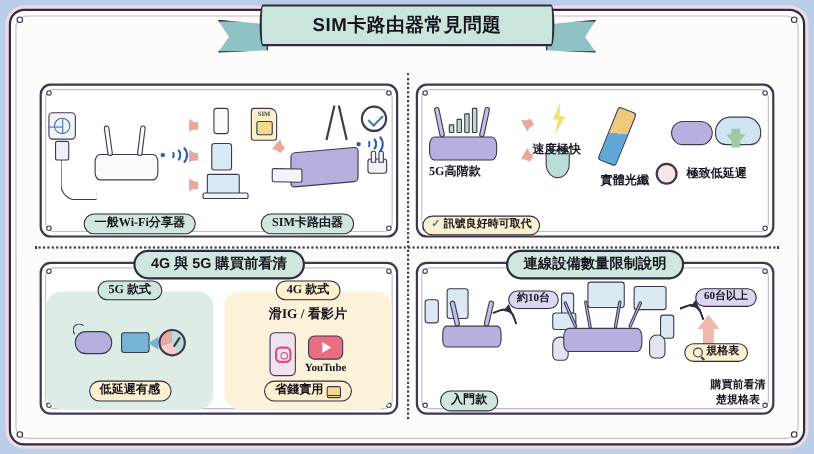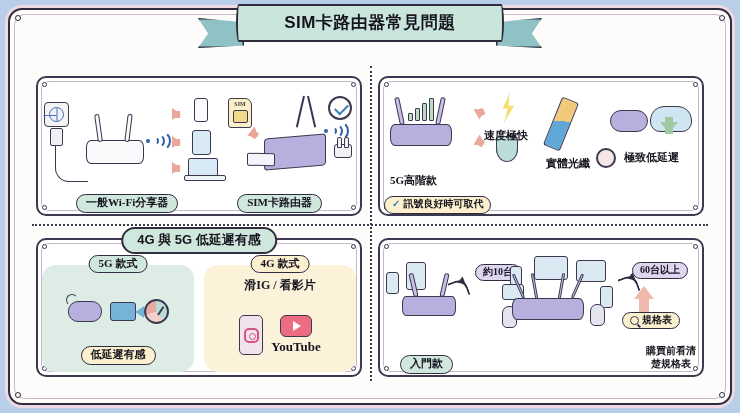--- a/index.html
+++ b/index.html
@@ -409,21 +409,21 @@
     content: ""; position: absolute; left: -4px; top: -16px;
     width: 8px; height: 17px; background: #9fc8a3;
   }
   .stopwatch {
     position: absolute; left: 212px; top: 56px;
     width: 20px; height: 20px;
     border: 2px solid #3b3850; border-radius: 50%;
     background: #f6e6e6;
   }
   .p2-cap-speed  { position: absolute; left: 100px; top: 36px; }
-  .p2-cap-5g     { position: absolute; left: 6px;   top: 81px; }
+  .p2-cap-5g     { position: absolute; left: 6px;   top: 56px; }
   .p2-cap-fiber  { position: absolute; left: 162px; top: 64px; }
   .p2-cap-lat    { position: absolute; left: 240px; top: 58px; }
   .p2-foot {
     position: absolute; left: 0; right: 0; bottom: -3px;
     display: flex; justify-content: space-between; gap: 5px;
   }
 
   
   .p3-cards {
     position: absolute; inset: 0;
@@ -502,21 +502,21 @@
     background: #ec6d82; border: 1.8px solid #3b3850; border-radius: 6px;
     display: flex; align-items: center; justify-content: center;
   }
   .yt::after {
     content: ""; width: 0; height: 0;
     border-left: 8px solid #fff;
     border-top: 5px solid transparent;
     border-bottom: 5px solid transparent;
     margin-left: 2px;
   }
-  .yt-text { font-size: 13px; font-weight: bold; color: #16151f; }
+  .yt-text { font-size: 10px; font-weight: bold; color: #16151f; }
   .card-foot { margin-bottom: 7px; }
   .coins {
     display: inline-block;
     width: 13px; height: 11px;
     background: repeating-linear-gradient(#f3d98b 0 3px, #3b3850 3px 3.8px);
     border: 1.3px solid #3b3850; border-radius: 2px;
     transform: translateY(1px);
   }
 
   
@@ -599,21 +599,21 @@
     width: 9px; height: 9px;
     border: 1.6px solid #3b3850; border-radius: 50%;
     position: relative;
     transform: translateY(1px);
   }
   .magnifier::after {
     content: ""; position: absolute; right: -3px; bottom: -2px;
     width: 4px; height: 1.6px; background: #3b3850;
     transform: rotate(45deg);
   }
-  .p4-pill-10 { position: absolute; left: 91px;  top: 10px; }
+  .p4-pill-10 { position: absolute; left: 78px;  top: 10px; }
   .p4-pill-60 { position: absolute; right: 10px; top: 8px; }
   .p4-pill-spec { position: absolute; right: 18px; top: 58px; }
   .p4-lab-entry { position: absolute; left: 16px;  bottom: -2px; }
   .p4-lab-mesh  { position: absolute; left: 110px; bottom: -2px; }
 </style>
 </head>
 <body>
 
 <div class="outer-frame">
   <div class="outer-inner"></div>
@@ -716,21 +716,21 @@
     </div>
 
     <div class="panel">
       <div class="panel-frame">
         <div class="panel-frame-inner"></div>
         <div class="pdot pdot-tl"></div>
         <div class="pdot pdot-tr"></div>
         <div class="pdot pdot-bl"></div>
         <div class="pdot pdot-br"></div>
       </div>
-      <div class="panel-title">4G 與 5G 低延遲有感</div>
+      <div class="panel-title">4G 與 5G 購買前看清</div>
       <div class="panel-body">
         <div class="p3-cards">
 
           <div class="card c5g">
             <div class="pill card-pill">5G 款式</div>
             <div class="icon-row">
               <div class="gamepad"></div>
               <div class="camcorder"></div>
               <div class="gauge"></div>
             </div>
@@ -742,34 +742,39 @@
             <div class="card-sub">滑IG / 看影片</div>
             <div class="icon-row">
               <div class="insta-phone">
                   <div class="insta"></div>
                 </div>
               <div class="yt-wrap">
                 <div class="yt"></div>
                 <div class="yt-text">YouTube</div>
               </div>
             </div>
+            <div class="pill cream card-foot">
+              <span>省錢實用</span>
+              <span class="coins"></span>
+            </div>
           </div>
 
         </div>
       </div>
     </div>
 
     <div class="panel">
       <div class="panel-frame">
         <div class="panel-frame-inner"></div>
         <div class="pdot pdot-tl"></div>
         <div class="pdot pdot-tr"></div>
         <div class="pdot pdot-bl"></div>
         <div class="pdot pdot-br"></div>
       </div>
+      <div class="panel-title">連線設備數量限制說明</div>
       <div class="panel-body">
         <div class="p4">
           <div class="mini" style="left:2px;  top:18px; width:13px; height:22px;"></div>
           <div class="mini" style="left:22px; top:8px;  width:20px; height:28px;"></div>
           <div class="router-entry"></div>
           <div class="curve-arrow" style="left:66px; top:26px;"></div>
           <div class="pill lav sm p4-pill-10">約10台</div>
 
           <div class="mini" style="left:126px; top:12px; width:12px; height:20px;"></div>
           <div class="mini" style="left:150px; top:2px;  width:34px; height:24px;"></div>

